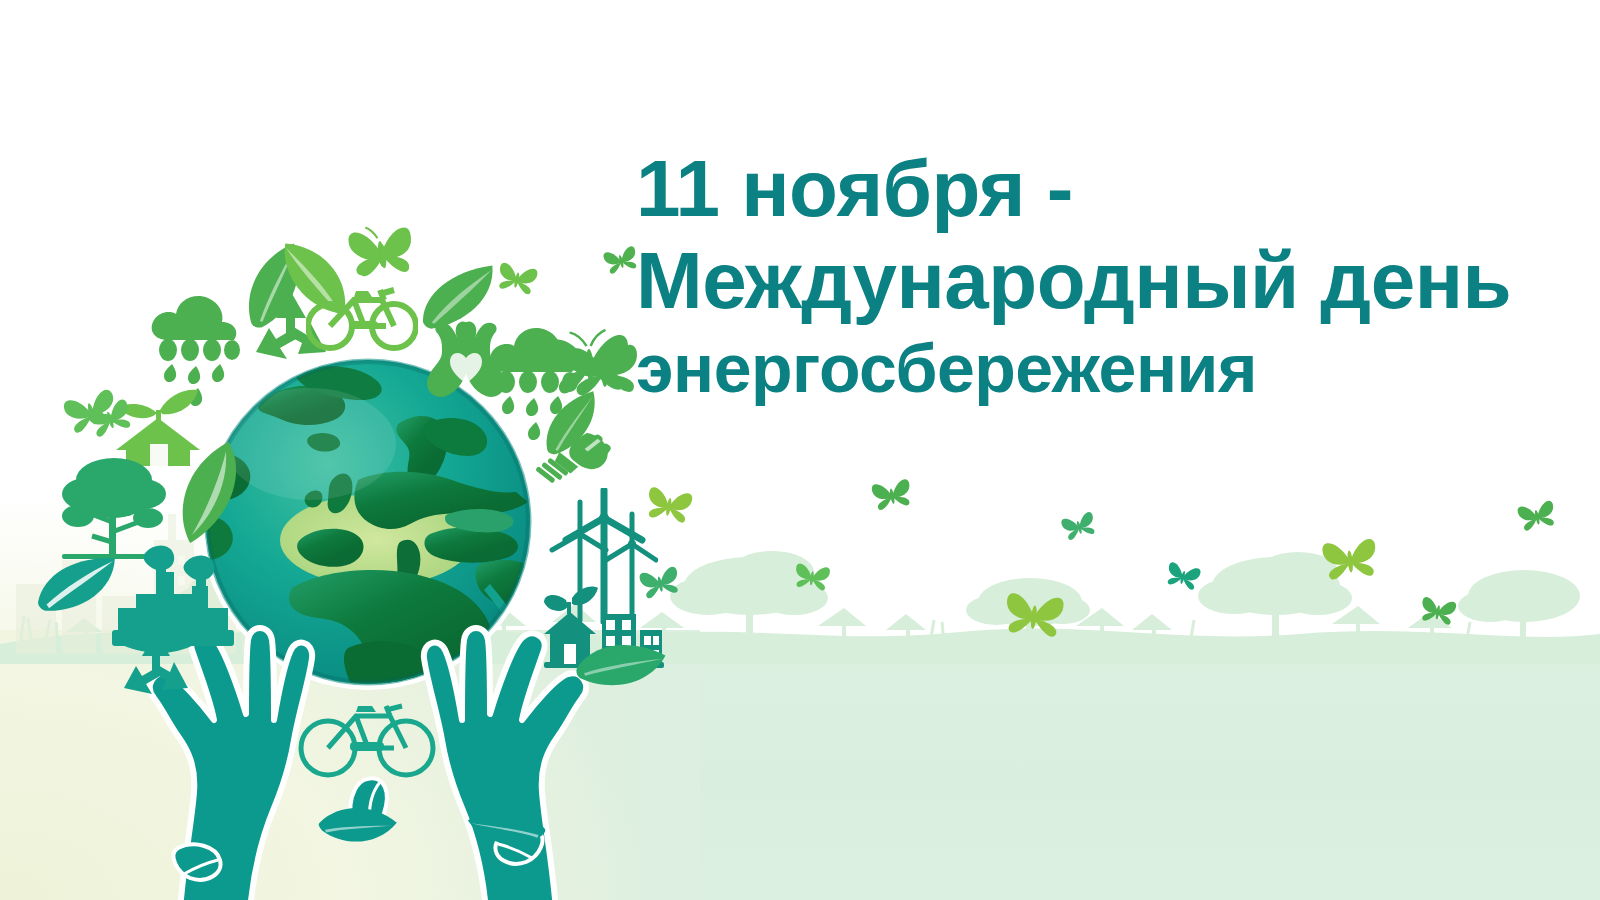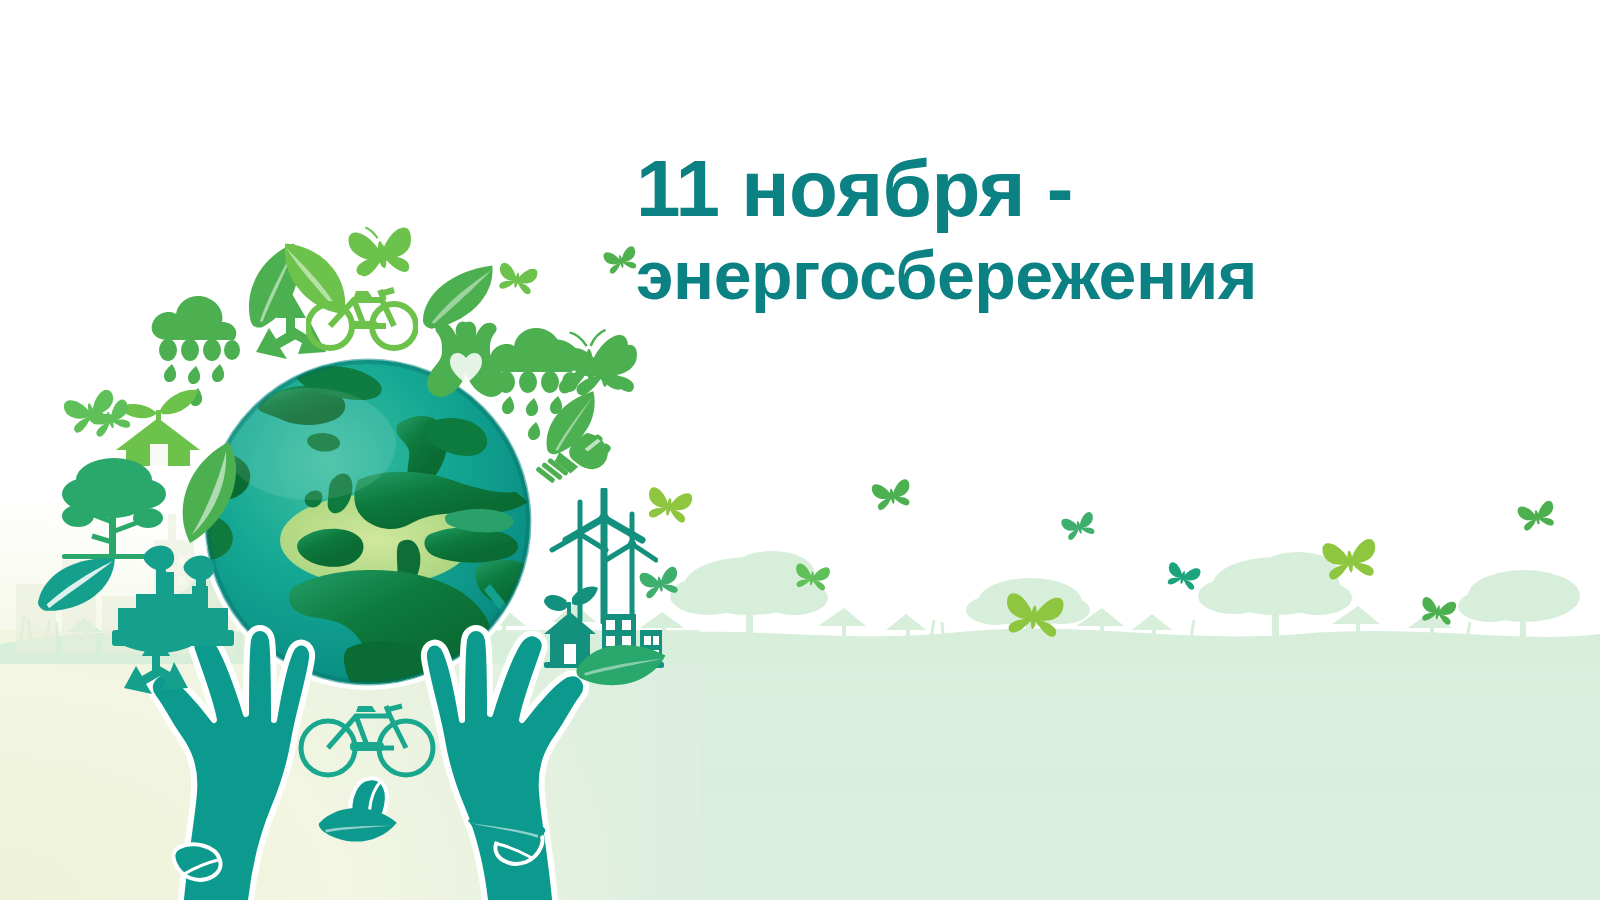--- a/index.html
+++ b/index.html
@@ -178,20 +178,21 @@
         <rect x="152" y="112" width="7" height="9"></rect>
           <rect x="168" y="112" width="7" height="9"></rect>
         <rect x="238" y="70" width="6" height="8"></rect>
           <rect x="250" y="70" width="6" height="8"></rect>
       </g>
     </svg>
   </div>
 
   <div class="headline">
     <span class="hl-line hl1">11 ноября -</span>
+    <span class="hl-line hl2">Международный день</span>
     <span class="hl-line hl3">энергосбережения</span>
   </div>
 
   <div class="art">
 
     <svg style="left:198px;top:352px;width:340px;height:340px;" viewBox="0 0 340 340" aria-hidden="true">
       <defs>
         <radialGradient id="oceanG" cx="38%" cy="32%" r="78%">
           <stop offset="0%" stop-color="#3fc0a2"></stop>
           <stop offset="45%" stop-color="#14a894"></stop>

